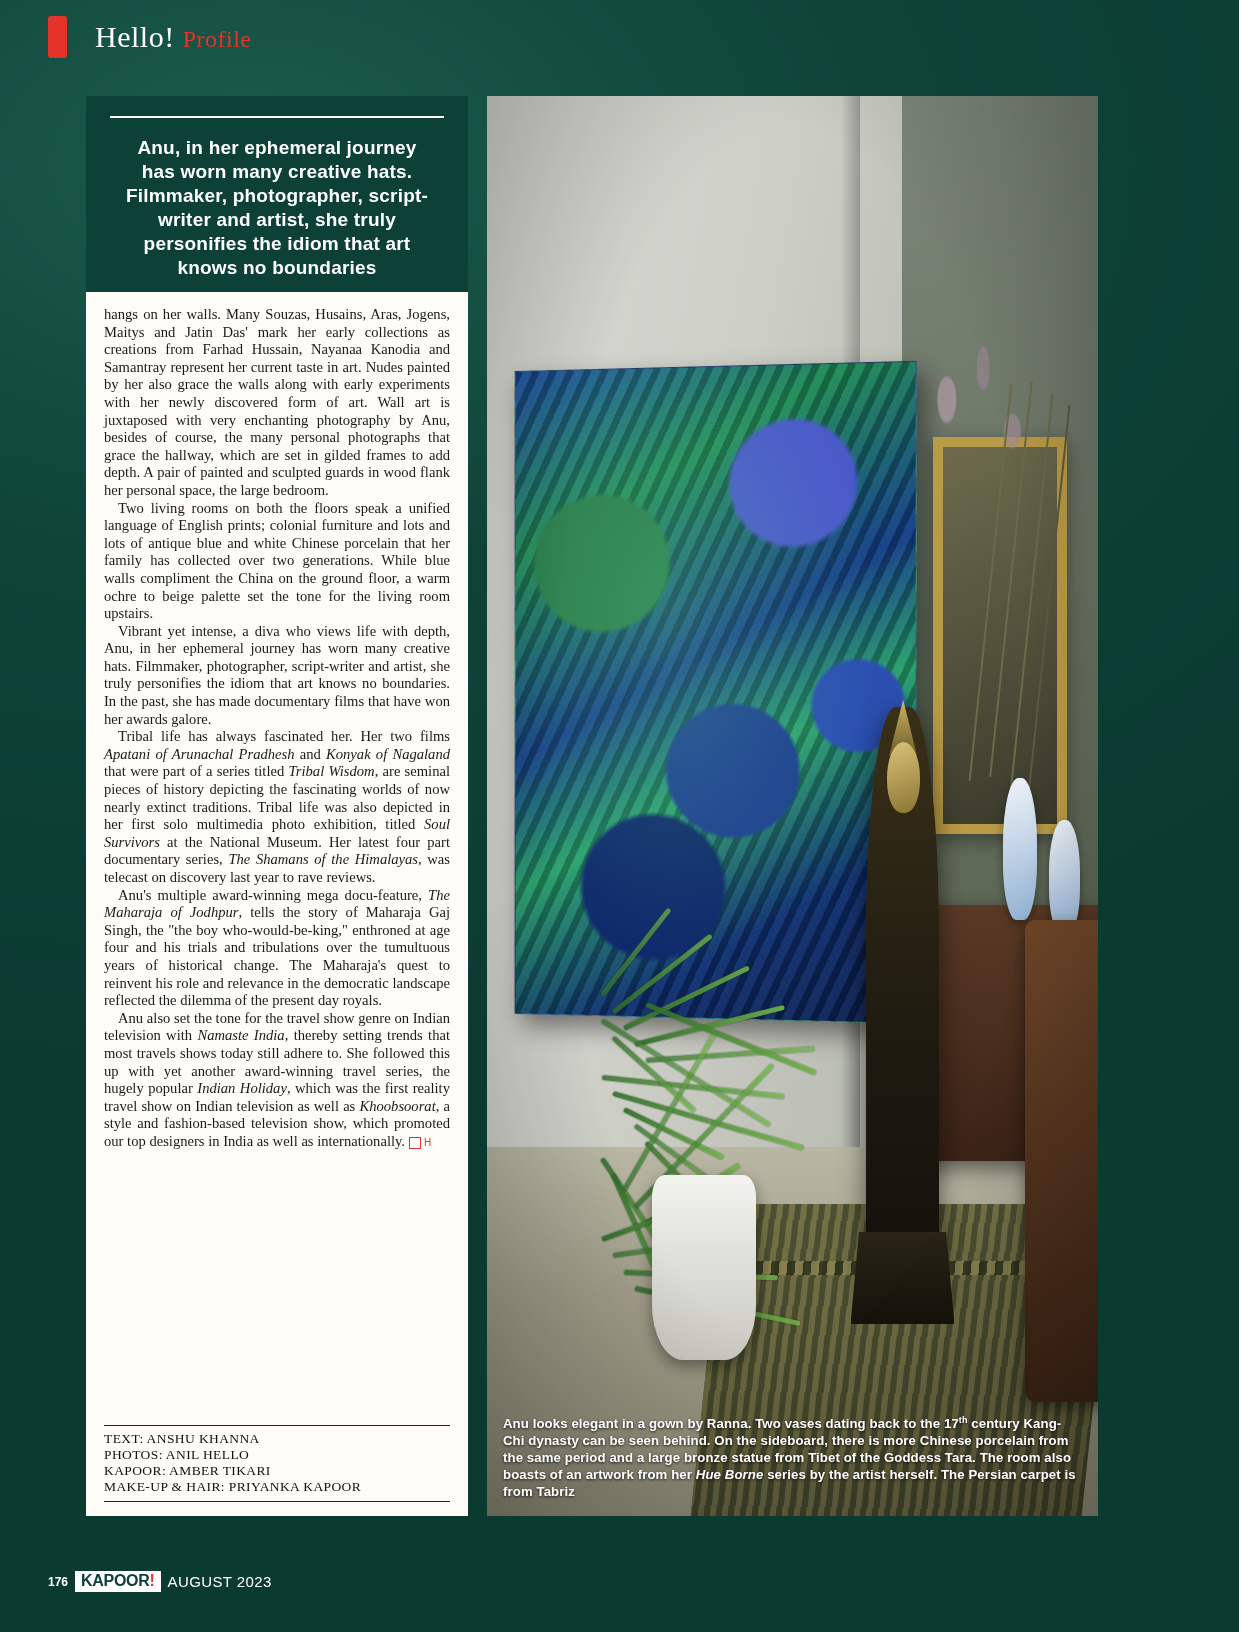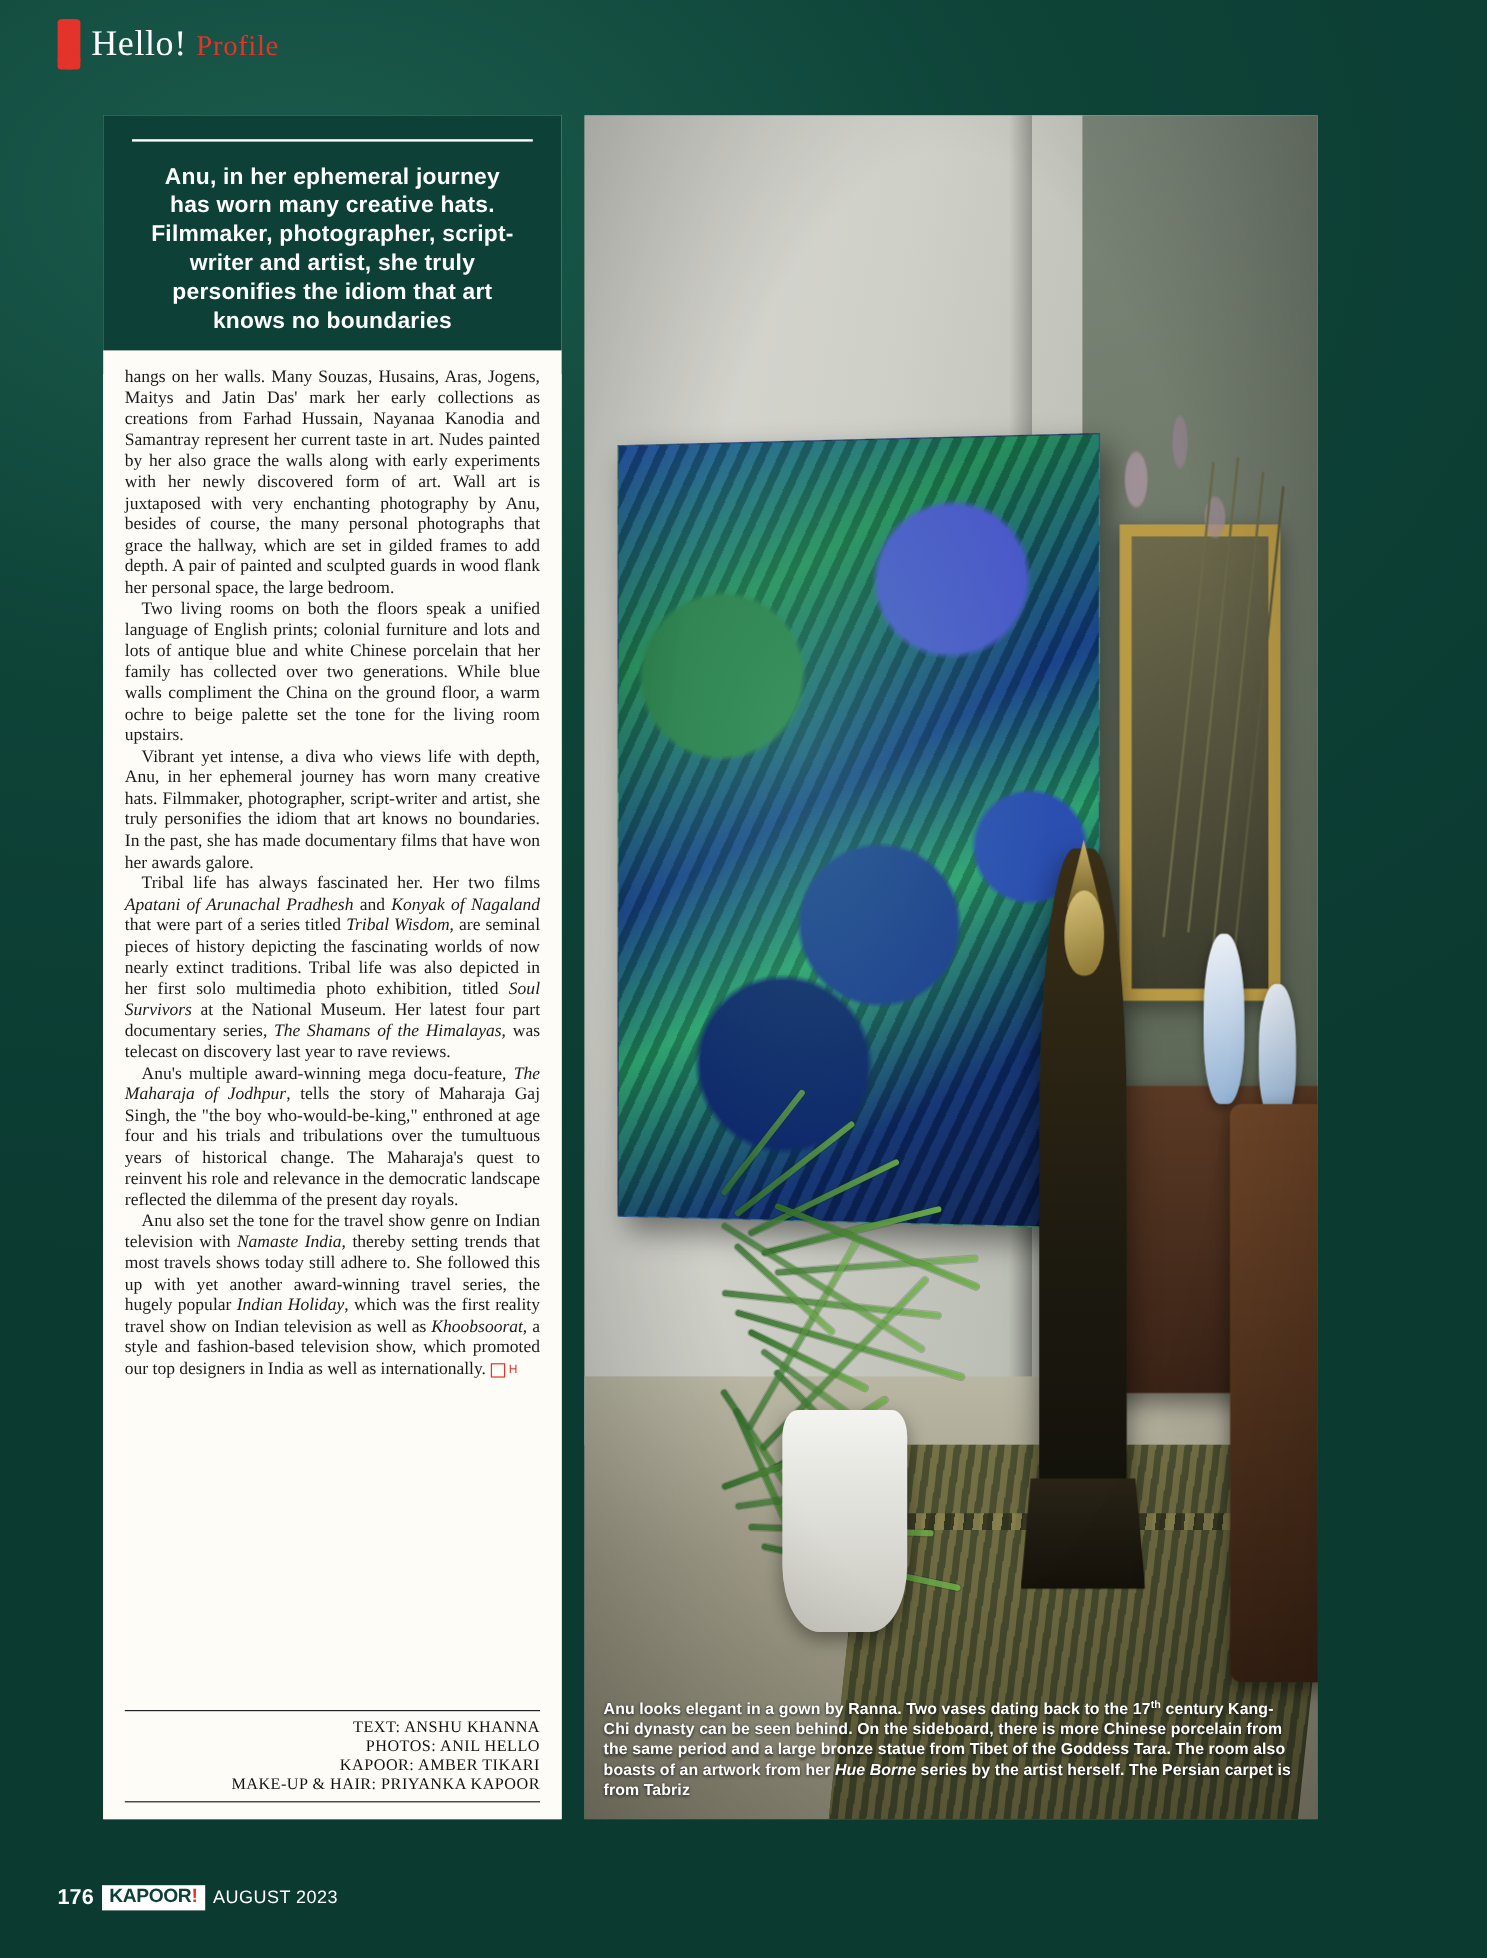--- a/index.html
+++ b/index.html
@@ -14,21 +14,21 @@
   }
   
   .page-bg {
     position:absolute; inset:0;
     background:
       radial-gradient(ellipse 1400px 900px at 20% 10%, #1b5c4d 0%, #0e4338 45%, #0b3a31 100%);
   }
 
   
   .masthead {
-    position:absolute; left:48px; top:16px; display:flex; align-items:center; gap:9px;
+    position:absolute; left:48px; top:16px; display:flex; align-items:center; gap:28px;
   }
   .masthead .dot {
     width:19px; height:42px; background:#e4332b; border-radius:3px;
     position:relative;
   }
   .masthead .dot:after{
     content:""; position:absolute; left:0; bottom:0; width:19px; height:16px;
     background:#e4332b; border-radius:50%;
   }
   .masthead .dot:before{
@@ -82,21 +82,21 @@
   .body-text i { }
   .endmark {
     display:inline-block; width:12px; height:12px; border:1.4px solid #e4332b;
     color:#e4332b; font-family:"Liberation Sans", sans-serif; font-size:10px;
     line-height:10px; text-align:center; vertical-align:middle; margin-left:4px;
   }
   .credits {
     position:absolute; left:18px; right:18px; bottom:14px;
     border-top:1.5px solid #222; border-bottom:1.5px solid #222;
     padding:5px 0 6px 0;
-    text-align:right;
+    text-align:left;
     font-family:"Liberation Serif", serif;
     font-size:13.5px;
     line-height:16px;
     color:#111;
     letter-spacing:.4px;
   }
 
   
   .photo {
     position:absolute; left:487px; top:96px; width:611px; height:1420px;
@@ -259,21 +259,21 @@
     text-shadow: 0 1px 3px rgba(0,0,0,.85);
     letter-spacing:.1px;
   }
   .caption i { font-style:italic; }
   .caption sup { font-size:9px; }
 
   
   .footer{
     position:absolute; left:48px; bottom:40px; display:flex; align-items:center; gap:7px;
   }
-  .folio{ color:#ffffff; font-family:"Liberation Sans", sans-serif; font-weight:bold; font-size:18px;}
+  .folio{ color:#ffffff; font-family:"Liberation Sans", sans-serif; font-weight:bold; font-size:12px;}
   .hello-badge{
     background:#ffffff; color:#0d4037; font-family:"Liberation Sans", sans-serif;
     font-weight:bold; font-size:16px; padding:1px 6px 2px 6px; letter-spacing:-.3px;
   }
   .hello-badge .ex{ color:#e4332b; }
   .issue{ color:#ffffff; font-family:"Liberation Sans", sans-serif; font-size:15px; letter-spacing:.4px;}
 </style>
 </head>
 <body>
 

